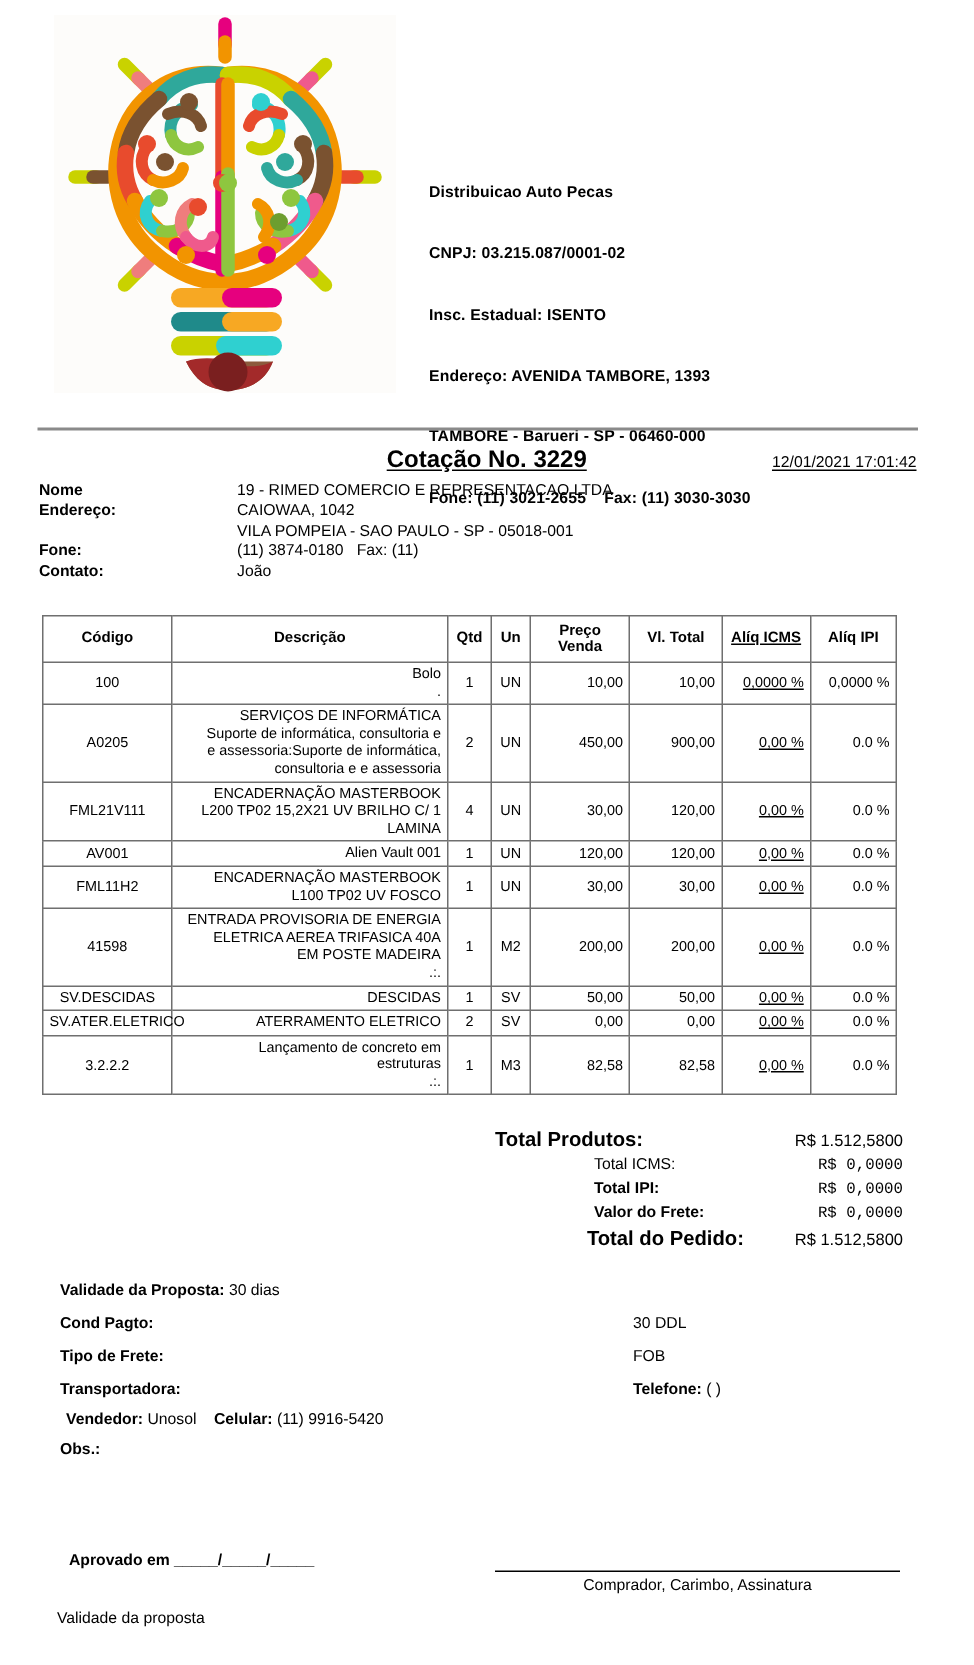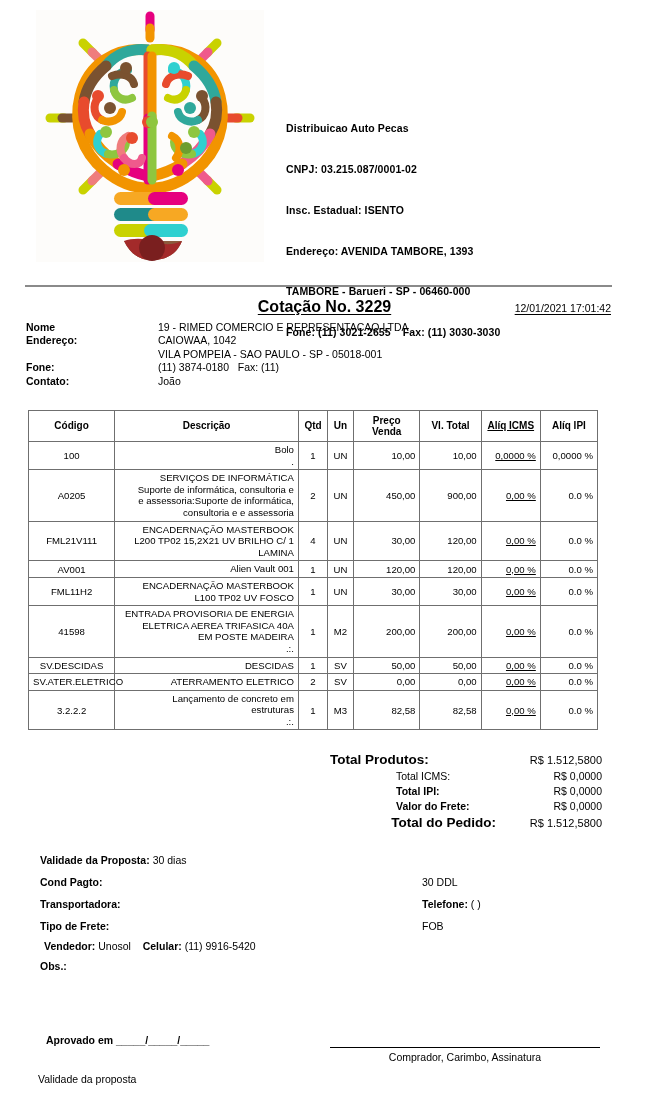--- a/index.html
+++ b/index.html
@@ -147,21 +147,21 @@
     font-weight: bold;
     text-align: left;
     padding-right: 6px;
   }
   .total-value {
     text-align: right;
   }
   .total-row.big .total-label { font-size: 13.5px; }
   .total-row.big .total-value { font-size: 11px; }
   .total-row.small .total-label { font-size: 10.5px; font-weight: bold; }
-  .total-row.small .total-value { font-size: 10.5px; }
+  .total-row.small .total-value { font-size: 10.5px; font-family: Liberation Mono, monospace; }
   .tl-grow { flex: 1 1 auto; }
   .tv-fixed { flex: 0 0 100px; }
 
   
   #conditions-block {
     position: absolute;
     left: 40px; top: 853px;
     width: 570px;
     font-size: 10.5px;
   }
@@ -507,29 +507,29 @@
 <div id="conditions-block">
   <div class="cond-row">
     <span class="cond-label">Validade da Proposta:</span>
     <span class="cond-inline">30  dias</span>
   </div>
   <div class="cond-row">
     <span class="cond-label">Cond Pagto:</span>
     <span class="cond-right">30 DDL</span>
   </div>
   <div class="cond-row">
+    <span class="cond-label">Tipo de Frete:</span>
+    <span class="cond-right">FOB</span>
+  </div>
+  <div class="cond-row">
     <span class="cond-label">Transportadora:</span>
     <span class="cond-right">
       <span class="cond-right-bold">Telefone:</span>
       <span>( )</span>
     </span>
-  </div>
-  <div class="cond-row">
-    <span class="cond-label">Tipo de Frete:</span>
-    <span class="cond-right">FOB</span>
   </div>
 </div>
 
 <div id="vendor-row">
   <b>Vendedor:</b>
   <span>Unosol</span>
   &nbsp;&nbsp;
   <b>Celular:</b>
   <span>(11) 9916-5420</span>
 </div>

